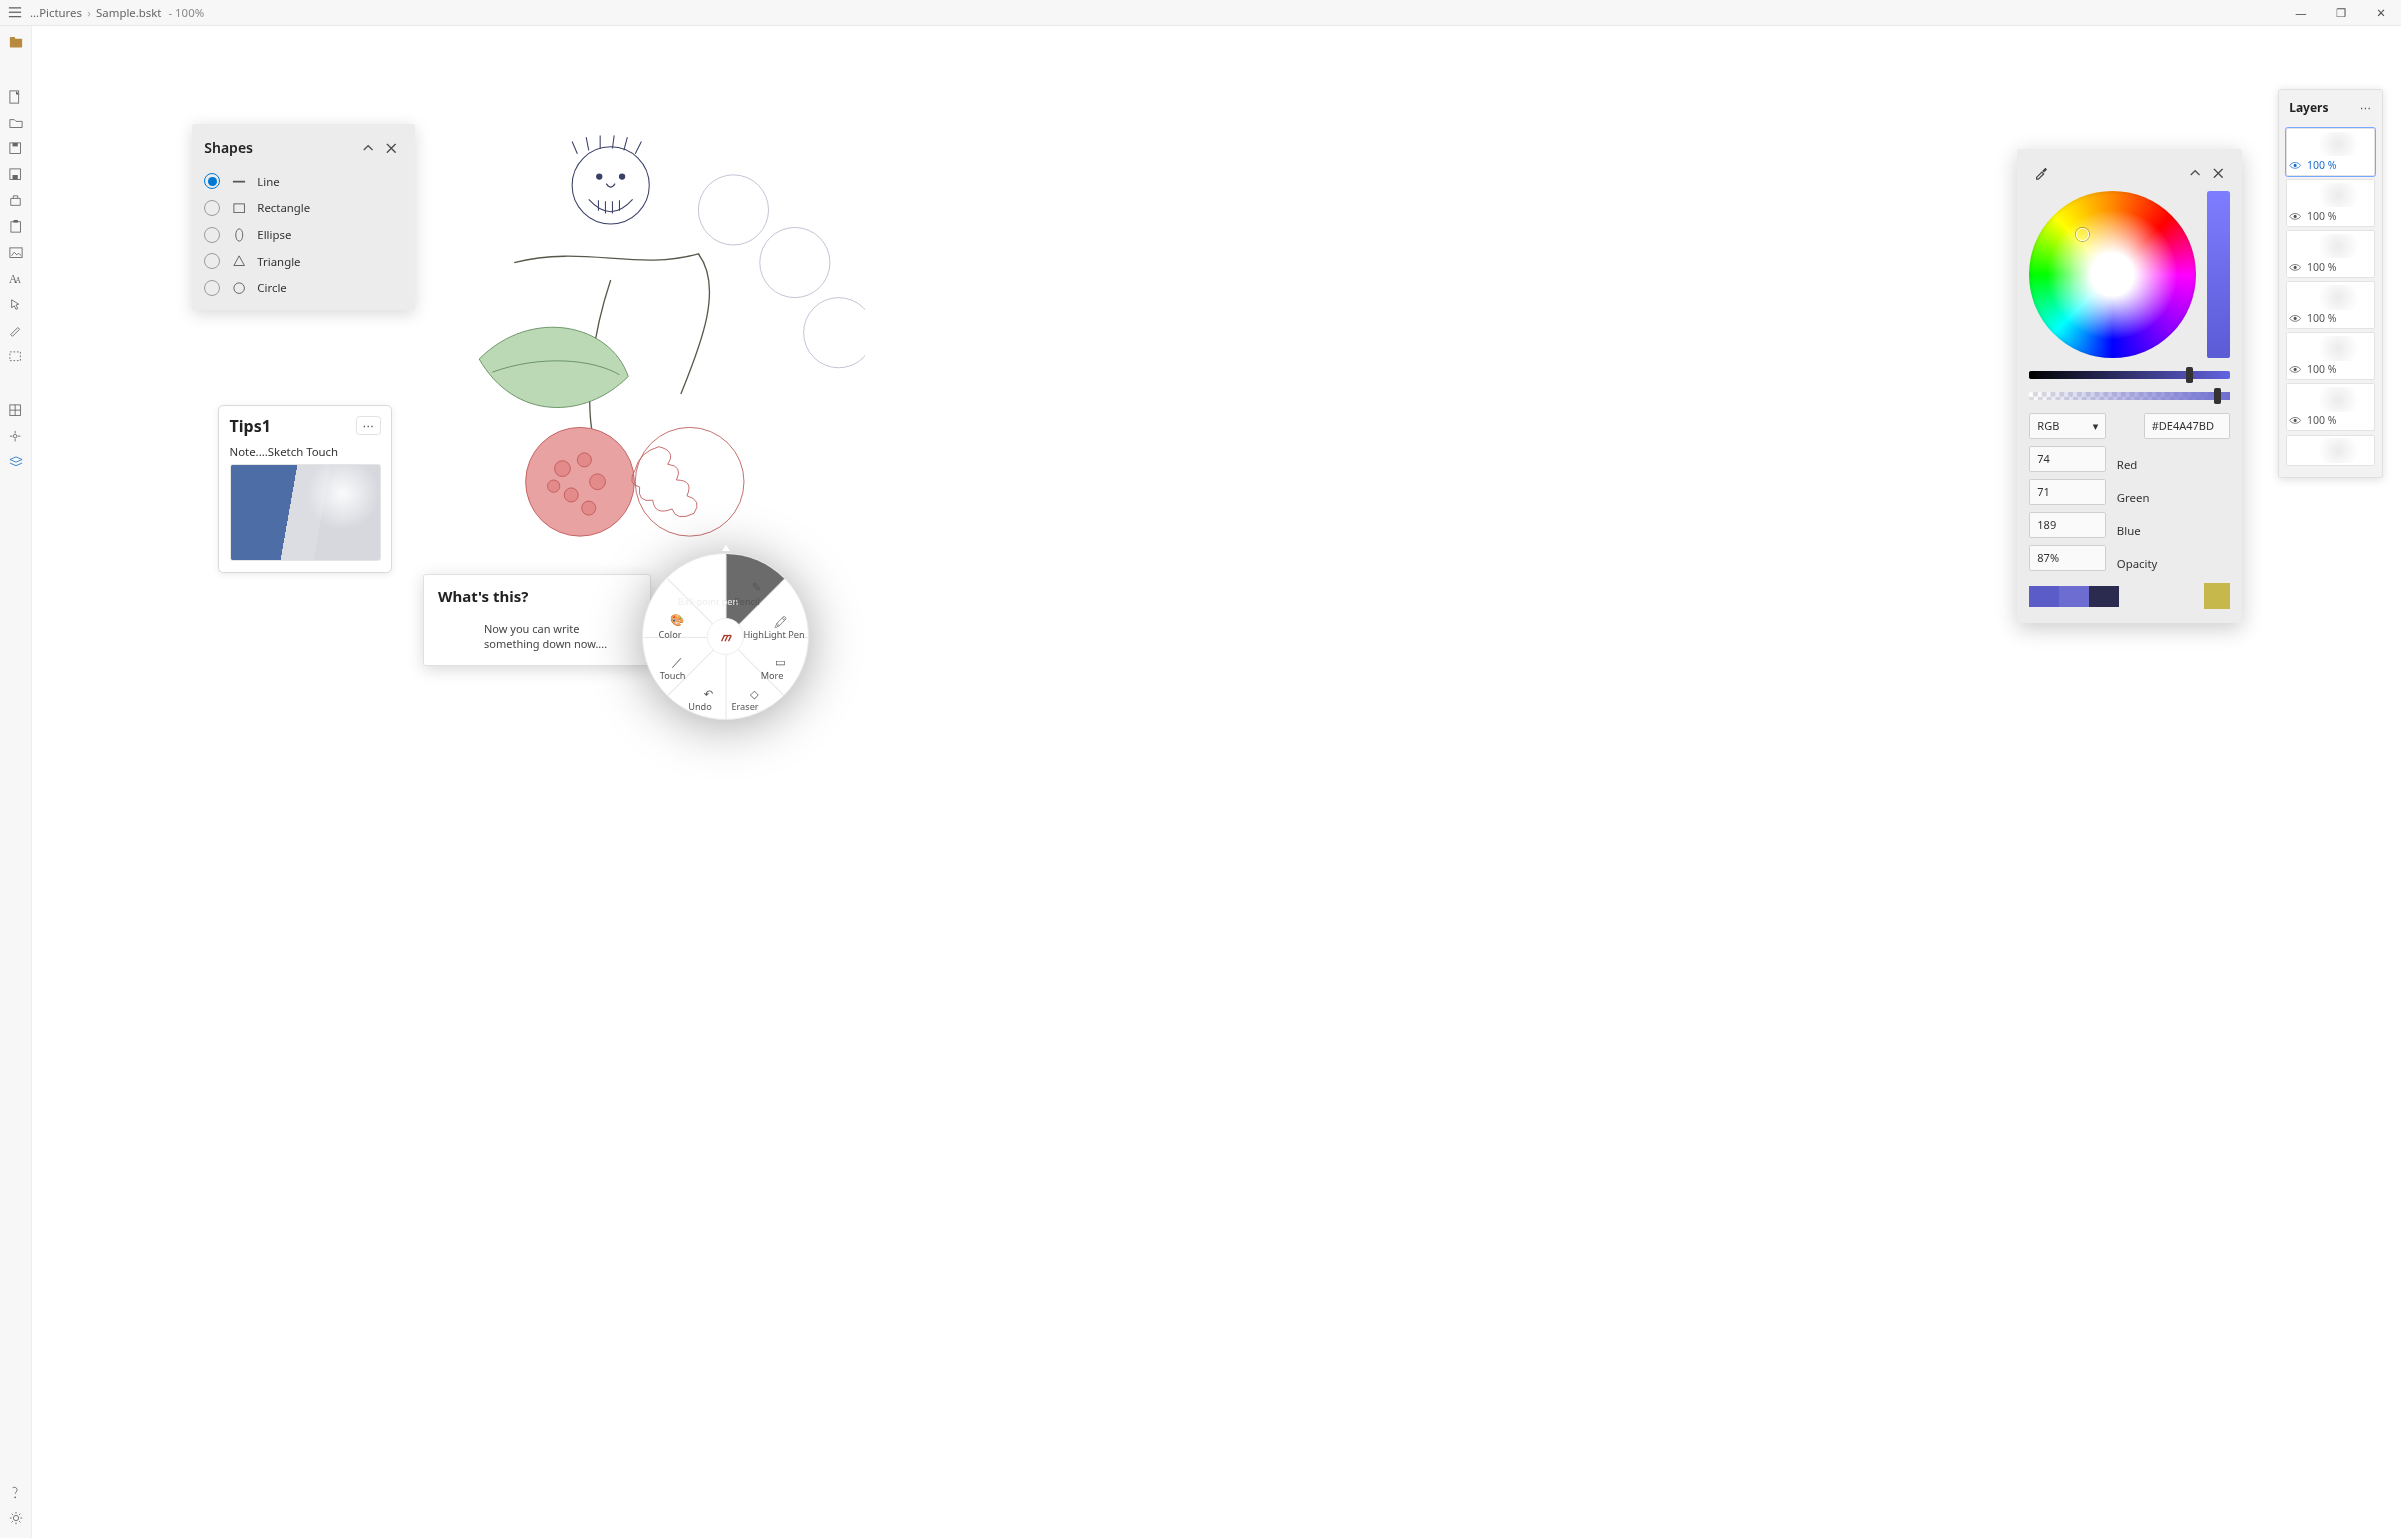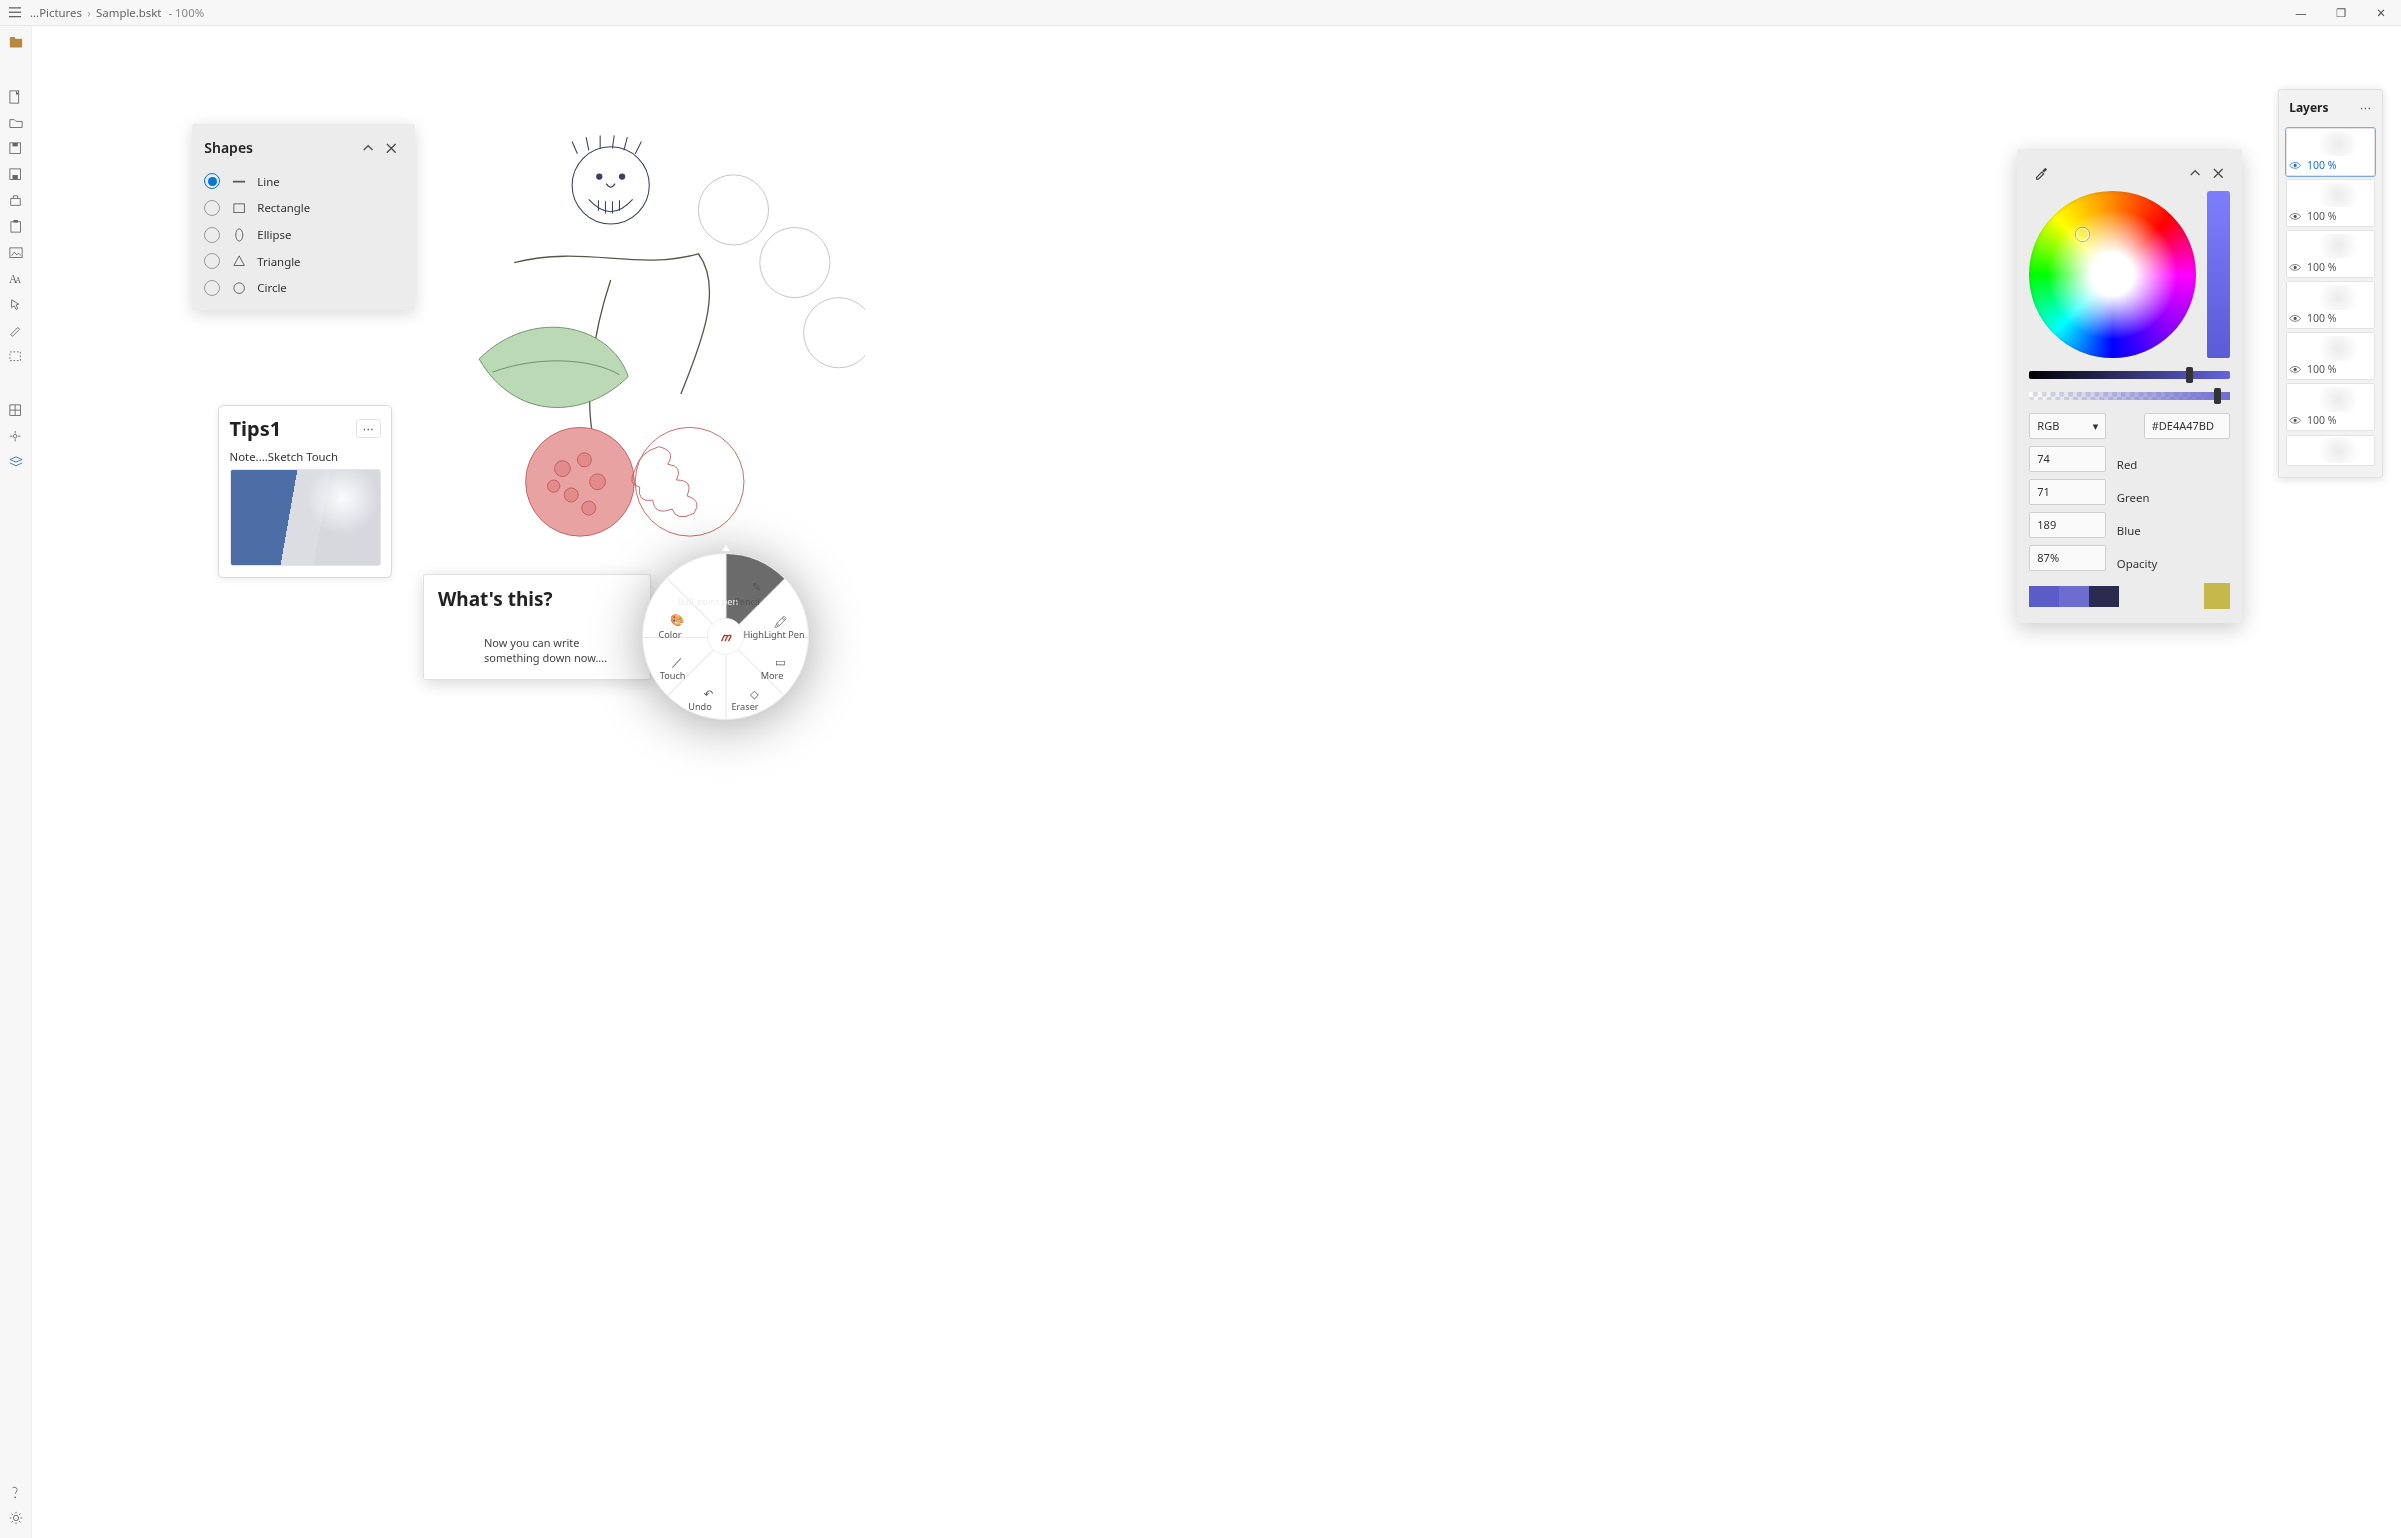--- a/index.html
+++ b/index.html
@@ -36,30 +36,30 @@
   .panel-head .ibtn{width:23px;height:23px;display:flex;align-items:center;justify-content:center;color:#444;}
   .shape-row{display:flex;align-items:center;padding:5.3px 12.3px;gap:10.5px;}
   .radio{width:16px;height:16px;border-radius:50%;border:1.8px solid #9a9a9a;display:inline-flex;align-items:center;justify-content:center;}
   .radio.sel{border-color:var(--accent);}
   .radio.sel::after{content:"";width:8.8px;height:8.8px;border-radius:50%;background:var(--accent);}
   .shape-ico{width:16px;height:16px;display:flex;align-items:center;justify-content:center;color:#555;}
   .shape-lbl{color:#333;}
   
   .tips{position:absolute;left:186px;top:379px;width:174px;border:0.9px solid #d9d9d9;border-radius:5.3px;background:#fff;box-shadow:0 1.8px 7px rgba(0,0,0,.08);padding:8.8px 10.5px 10.5px 10.5px;}
   .tips .th{display:flex;align-items:center;}
-  .tips .th .t{font-weight:700;font-size:20px;}
+  .tips .th .t{font-weight:700;font-size:16px;}
   .tips .th .dots{margin-left:auto;width:24.6px;height:19.3px;border:0.9px solid #e2e2e2;border-radius:3.5px;display:flex;align-items:center;justify-content:center;color:#444;}
   .tips .sub{color:#333;margin:7px 0 5.3px 0;}
   .tips .thumb{height:97px;border-radius:2.6px;background:
     radial-gradient(circle at 75% 30%, rgba(255,255,255,.9), rgba(255,255,255,0) 28%),
     linear-gradient(100deg,#4c6da6 0 40%,#dcdde3 40% 60%,#d6d8de 60% 100%);
     border:0.9px solid #e5e5e5;}
   
   .whats{position:absolute;left:391px;top:548px;width:228px;background:#fff;border:0.9px solid #e0e0e0;border-radius:2.6px;box-shadow:0 3.5px 16px rgba(0,0,0,.15);padding:10.5px 14px 14px 14px;}
-  .whats .t{font-weight:700;font-size:19px;margin-bottom:23px;}
+  .whats .t{font-weight:700;font-size:15px;margin-bottom:15px;}
   .whats .d{color:#444;font-size:11px;margin-left:46px;}
   
   .radial{position:absolute;left:610px;top:527px;width:167px;height:167px;filter:drop-shadow(0 5.3px 26px rgba(0,0,0,.35));}
   .radial .disc{position:absolute;inset:0;border-radius:50%;background:#fff;border:0.9px solid #e8e8e8;overflow:hidden;}
   .radial .spoke{position:absolute;left:50%;top:50%;width:83px;height:0.9px;background:#e6e6e6;transform-origin:left center;}
   .radial .hub{position:absolute;left:50%;top:50%;width:37px;height:37px;margin-left:-18.4px;margin-top:-18.4px;border-radius:50%;background:#fff;border:0.9px solid #eee;display:flex;align-items:center;justify-content:center;color:#aa3b2a;font-weight:700;font-style:italic;}
   .radial .slice-label{position:absolute;width:70px;text-align:center;font-size:9.2px;color:#555;}
   .radial .slice-icon{position:absolute;width:21px;height:21px;display:flex;align-items:center;justify-content:center;color:#555;}
   .radial .caret{position:absolute;width:0;height:0;border-left:4.4px solid transparent;border-right:4.4px solid transparent;border-bottom:6.1px solid #fff;left:50%;transform:translateX(-50%);}
   

